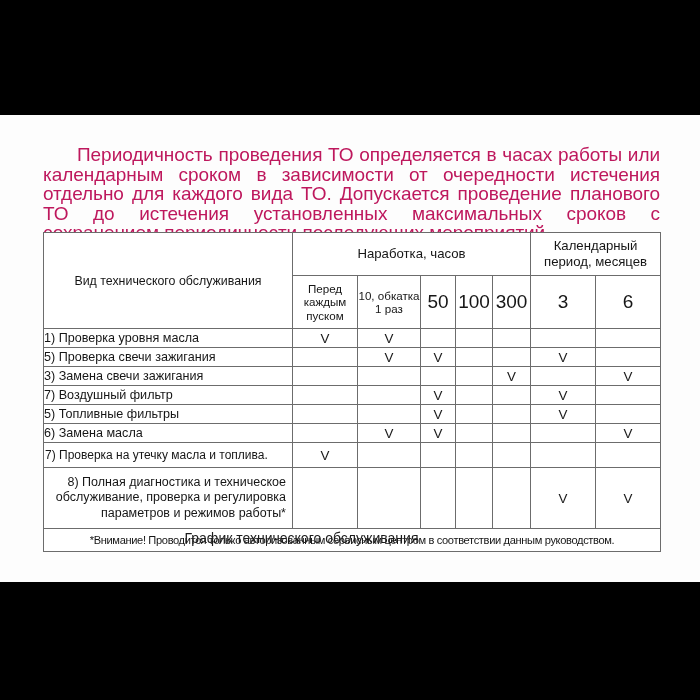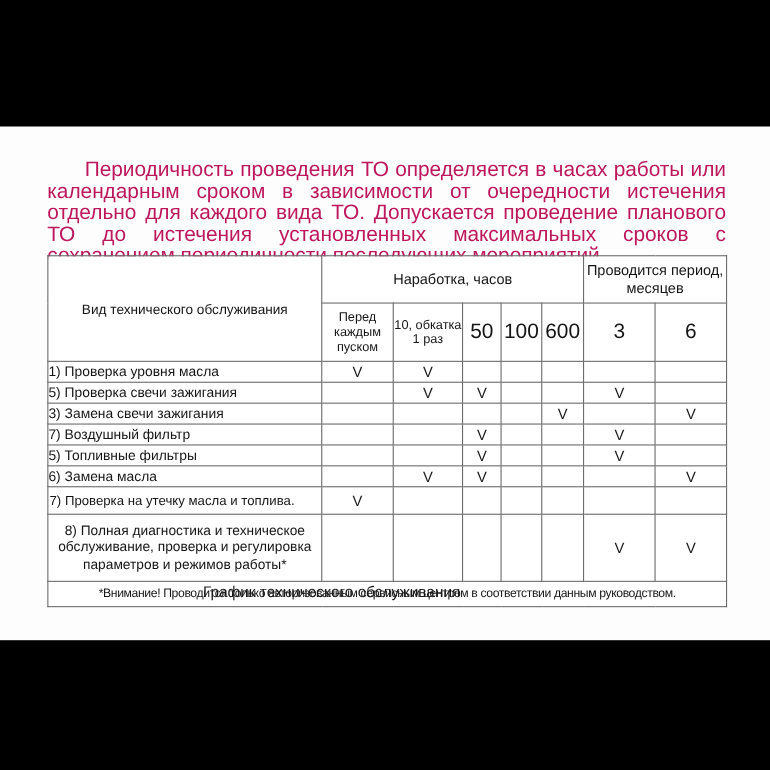--- a/index.html
+++ b/index.html
@@ -105,21 +105,21 @@
     padding: 0 6px 0 0;
     white-space: nowrap;
   }
   .r-name.wide-left {
     text-align: left;
     padding: 0 2px 0 1px;
     font-size: 12px;
   }
   .r-name.multi {
     white-space: normal;
-    text-align: center;
+    text-align: right;
     line-height: 15.5px;
     font-size: 12.5px;
     padding: 3px 6px;
   }
   .mark {
     text-align: center;
     font-size: 13.4px;
     height: 18px;
     color: #1a1a1a;
   }
@@ -166,28 +166,28 @@
         <col style="width:35px">
         <col style="width:37px">
         <col style="width:38px">
         <col style="width:65px">
         <col style="width:65px">
       </colgroup>
       <thead>
         <tr>
           <th class="h-kind" rowspan="2">Вид технического обслуживания</th>
           <th class="h-group" colspan="5">Наработка, часов</th>
-          <th class="h-group" colspan="2">Проводится период, месяцев</th>
+          <th class="h-group" colspan="2">Календарный период, месяцев</th>
         </tr>
         <tr>
           <th class="h-sub">Перед каждым пуском</th>
           <th class="h-sub">10, обкатка 1 раз</th>
           <th class="h-sub num">50</th>
           <th class="h-sub num">100</th>
-          <th class="h-sub num">600</th>
+          <th class="h-sub num">300</th>
           <th class="h-sub num">3</th>
           <th class="h-sub num">6</th>
         </tr>
       </thead>
       <tbody>
 
         <tr>
           <td class="r-name">1) Проверка уровня масла</td>
           <td class="mark">V</td>
           <td class="mark">V</td>

